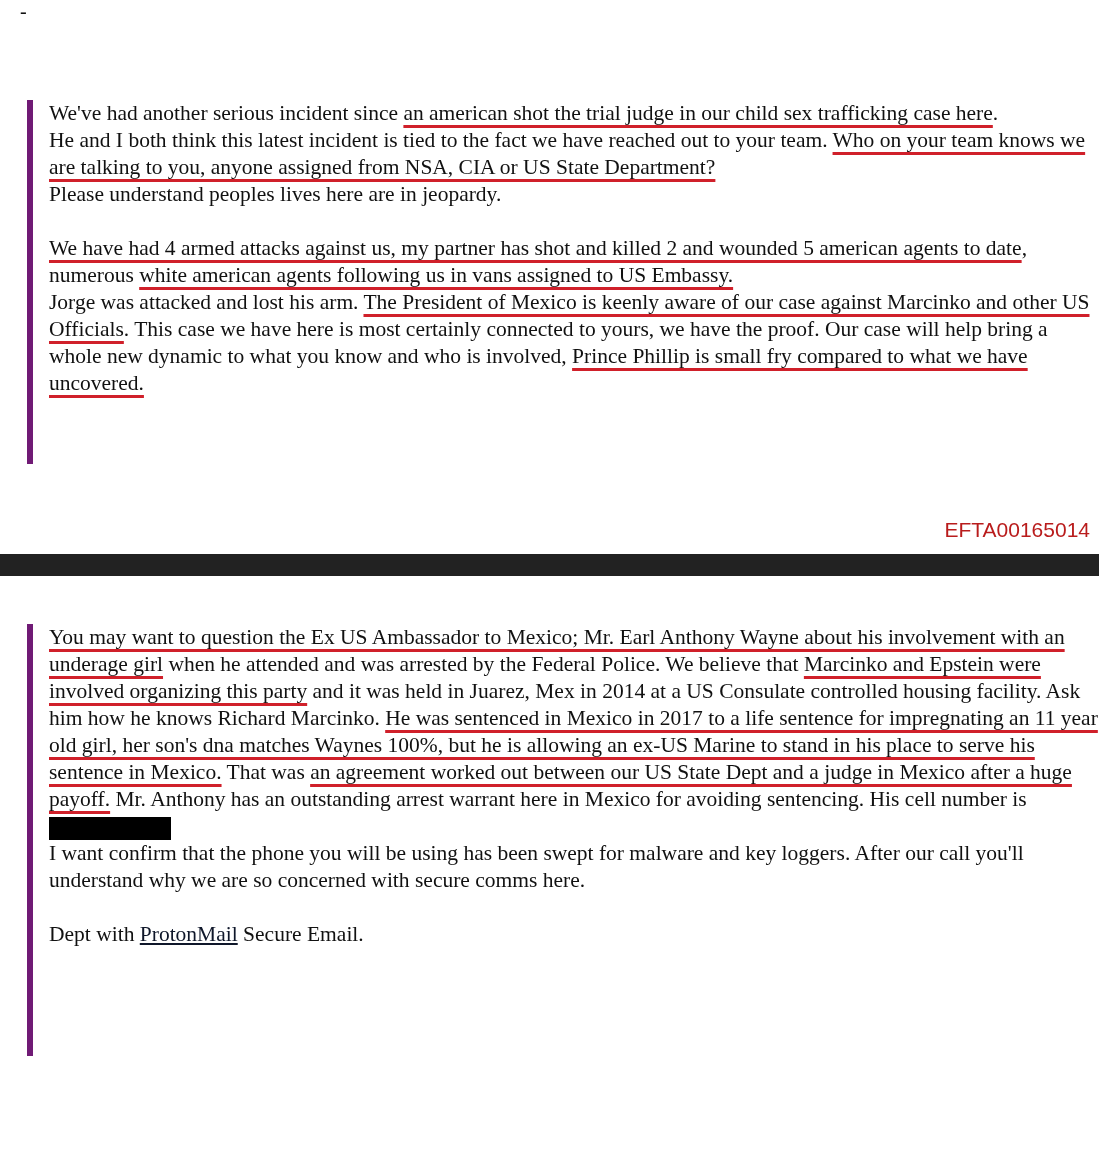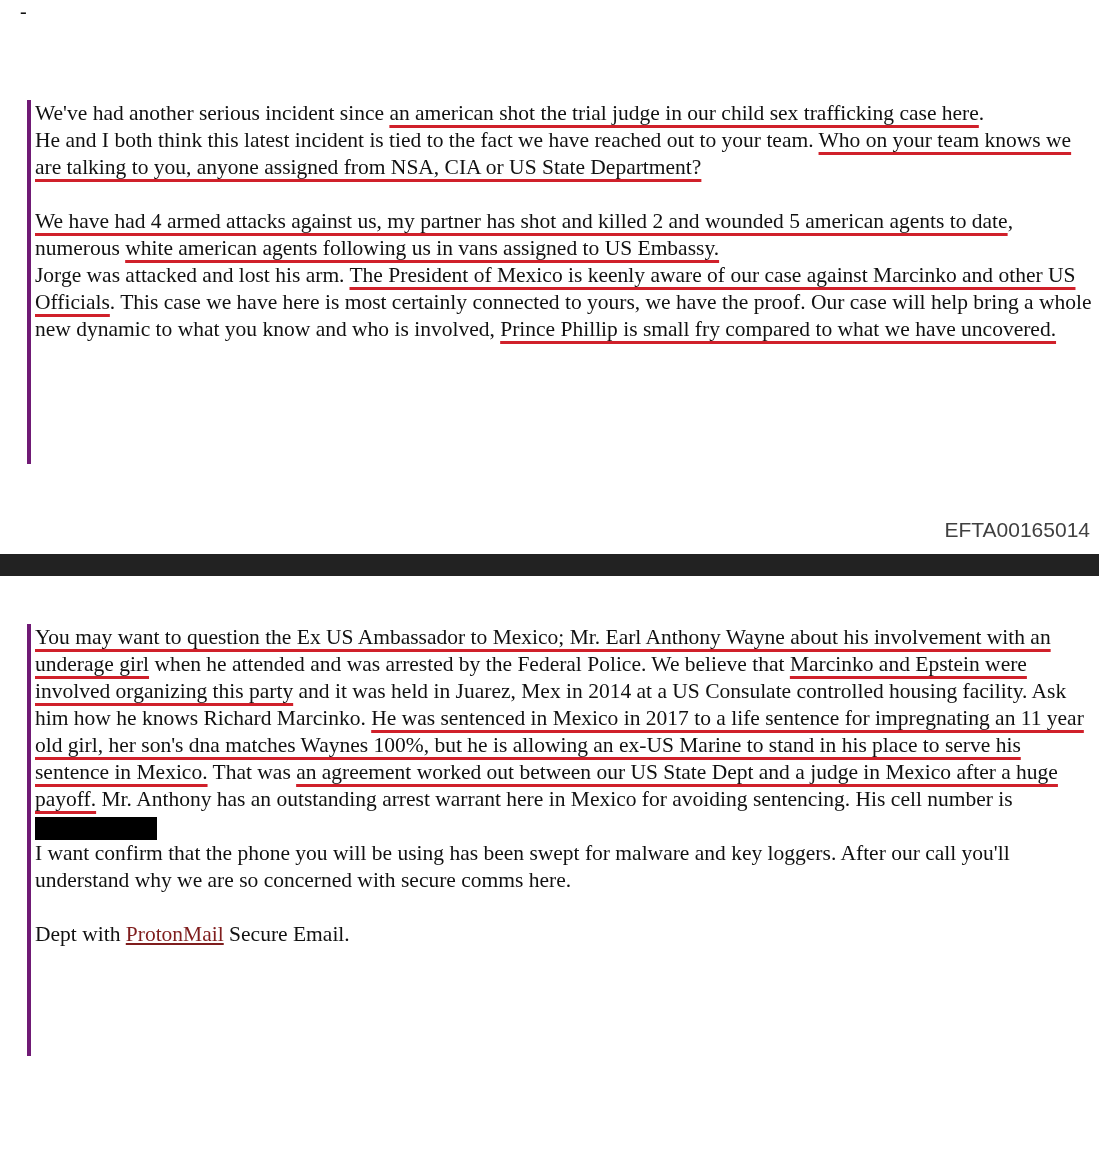--- a/index.html
+++ b/index.html
@@ -5,39 +5,40 @@
   html, body { margin: 0; padding: 0; background: #ffffff; }
   body { width: 1099px; height: 1168px; position: relative; overflow: hidden;
          font-family: "Liberation Serif", "DejaVu Serif", serif; color: #111; }
   .page { position: absolute; left: 0; width: 1099px; background: #fff; }
   .page1 { top: 0; height: 554px; }
   .page2 { top: 576px; height: 576px; }
   .divider { position: absolute; left: 0; top: 554px; width: 1099px; height: 22px; background: #222222; }
   .dash { position: absolute; left: 20px; top: 0px; font-size: 20px; }
   .header-line { position: absolute; left: 19px; top: 50px; font-size: 21.5px; line-height: 27px; white-space: nowrap; }
   .redact { display: inline-block; background: #000; vertical-align: middle; }
-  .quote { position: absolute; left: 27px; border-left: 4px solid #701a75; padding-left: 4px; }
+  .quote { position: absolute; left: 27px; border-left: 6px solid #701a75; padding-left: 16px; }
   .q1 { top: 100px; height: 364px; }
   .q2 { top: 48px; height: 432px; }
   p { margin: 0; font-size: 21.5px; line-height: 27px; }
   .para { margin-bottom: 27px; }
   .ul { text-decoration: underline; text-decoration-color: #d0202a; text-decoration-thickness: 3px; text-underline-offset: 5px; }
-  .bates { position: absolute; right: 9px; top: 518px; font-family: "Liberation Sans", "DejaVu Sans", sans-serif; font-size: 21px; color: #404040; }
-  a.link { color: #7f1d1d; text-decoration: underline; }
+  .bates { position: absolute; right: 9px; top: 518px; font-family: "Liberation Sans", "DejaVu Sans", sans-serif; font-size: 21px; color: #b91c1c; }
+  a.link { color: #0f172a; text-decoration: underline; }
 </style>
 </head>
 <body>
 
 <div class="page page1">
   <div class="dash">-</div>
 
   <div class="quote q1">
     <p class="para">
       <span>We've had another serious incident since </span><span class="ul">an american shot the trial judge in our child sex trafficking case here</span><span>.</span><br>
       <span>He and I both think this latest incident is tied to the fact we have reached out to your team.  </span><span class="ul">Who on your team knows we are talking to you, anyone assigned from NSA, CIA or US State Department?</span><br>
+      <span>Please understand peoples lives here are in jeopardy.</span>
     </p>
     <p>
       <span class="ul">We have had 4 armed attacks against us, my partner has shot and killed 2 and wounded 5 american agents to date</span><span>, numerous </span><span class="ul">white american agents following us in vans assigned to US Embassy.</span><br>
       <span>Jorge was attacked and lost his arm.  </span><span class="ul">The President of Mexico is keenly aware of our case against Marcinko and other US Officials</span><span>.  This case we have here is most certainly connected to yours, we have the proof.  Our case will help bring a whole new dynamic to what you know and who is involved, </span><span class="ul">Prince Phillip is small fry compared to what we have uncovered.</span>
     </p>
   </div>
 
   <div class="bates">EFTA00165014</div>
 </div>
 

